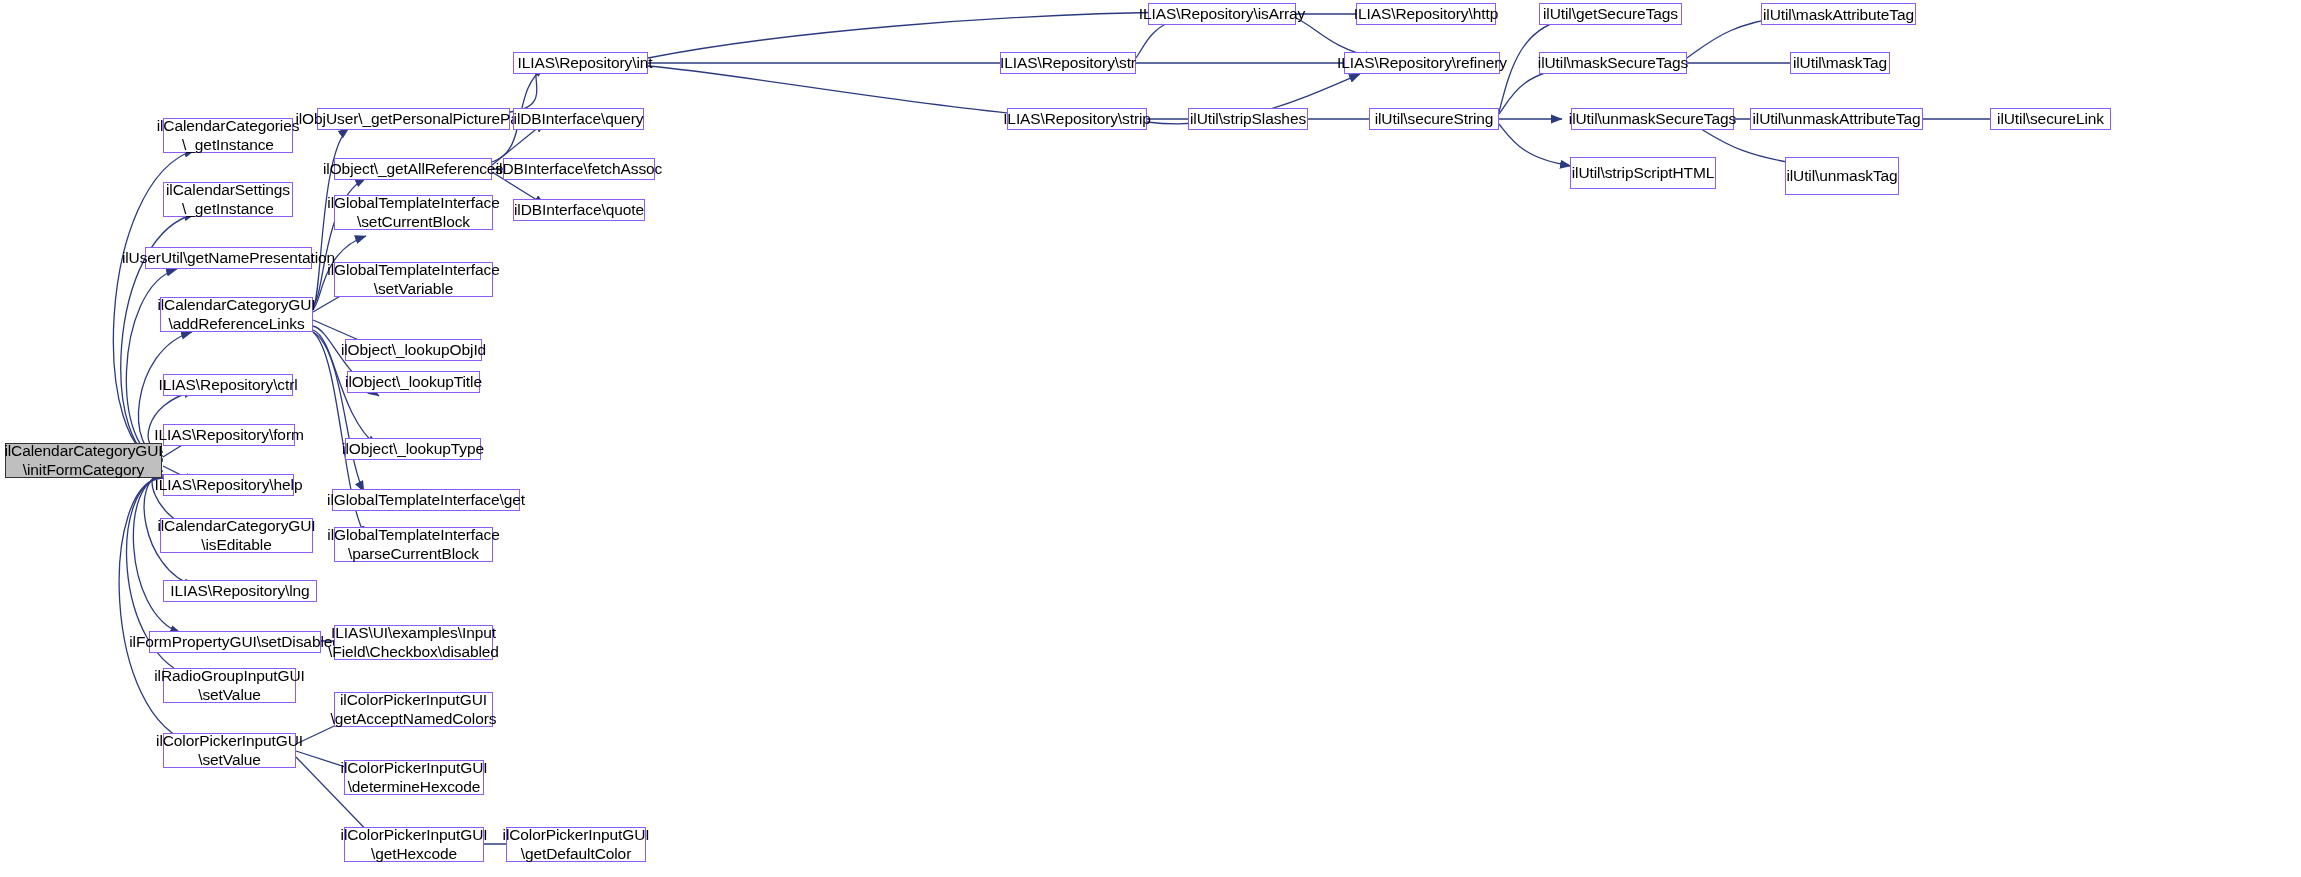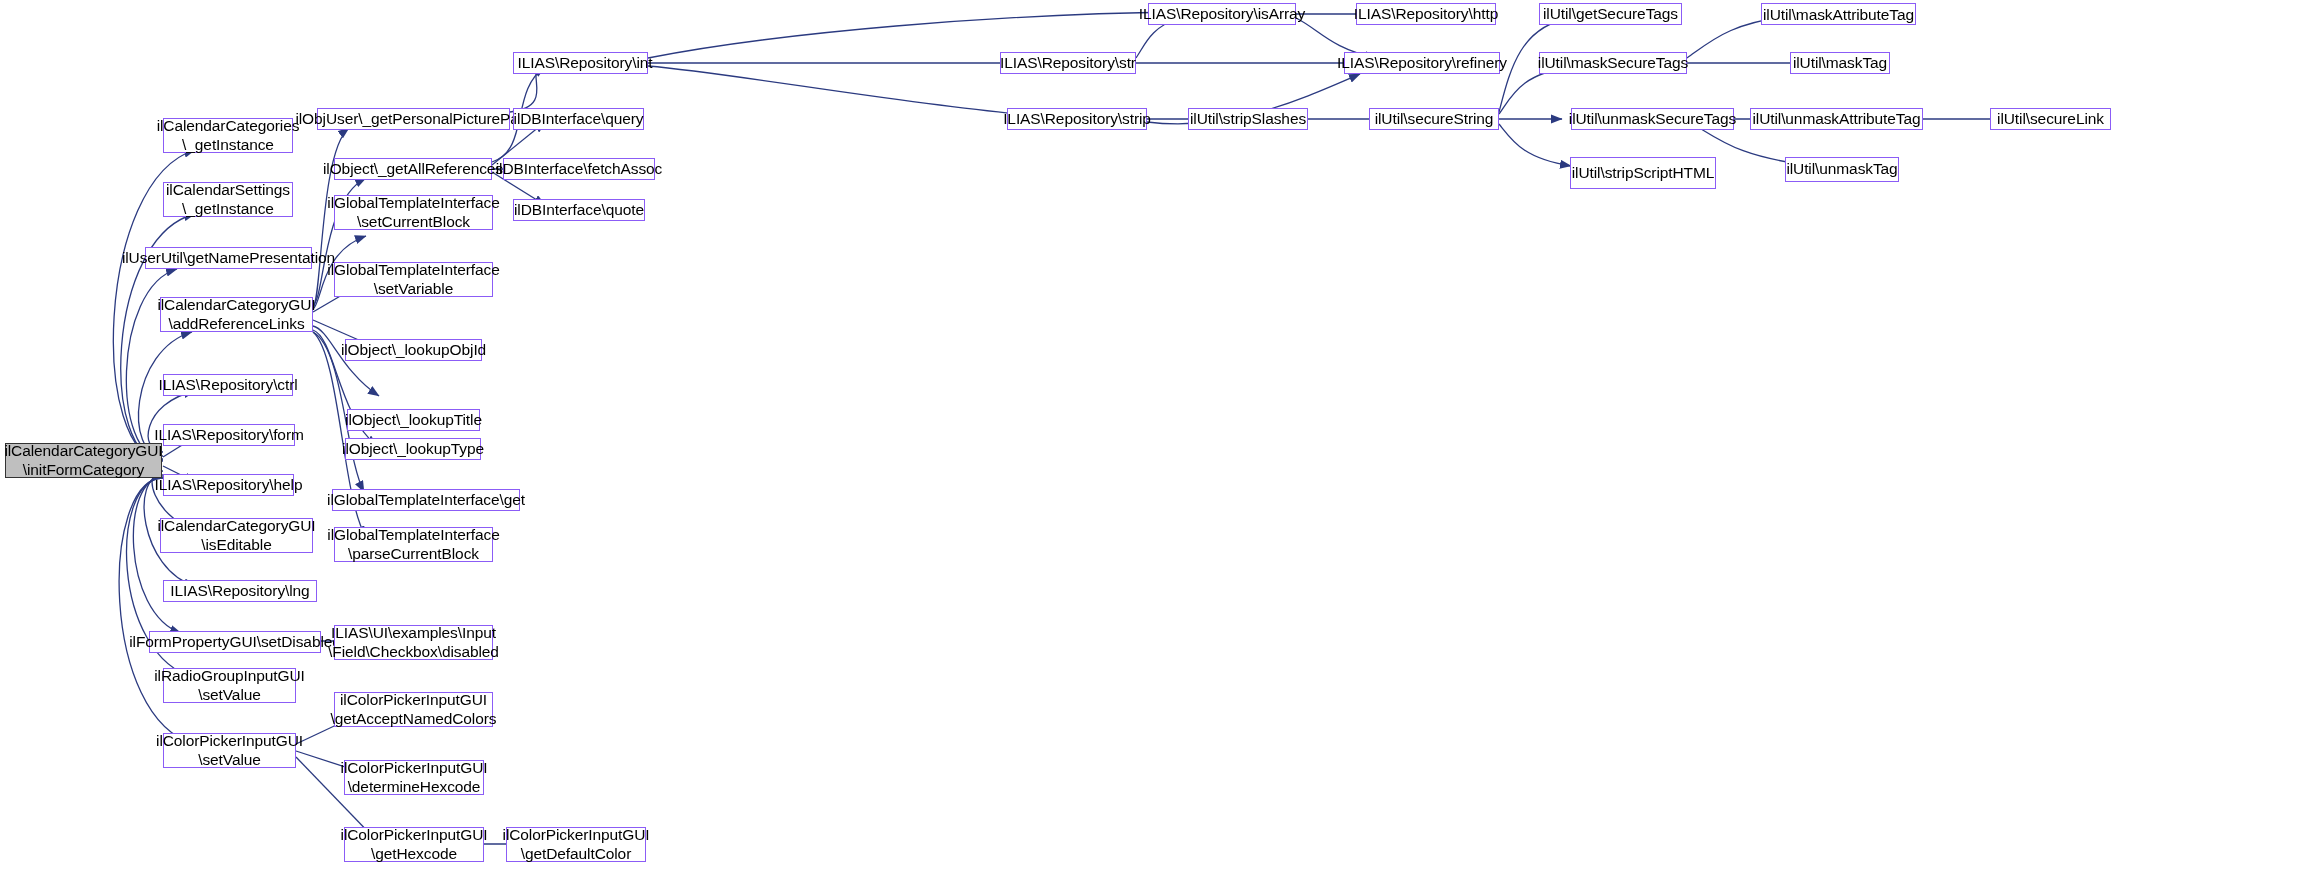--- a/index.html
+++ b/index.html
@@ -134,21 +134,21 @@
 \setValue</span></div>
       <div class="node" style="left: 163px; top: 733px; width: 133px; height: 35px;"><span class="lbl">ilColorPickerInputGUI
 \setValue</span></div>
       <div class="node" style="left: 317px; top: 108px; width: 193px; height: 22px;"><span class="lbl">ilObjUser\_getPersonalPicturePath</span></div>
       <div class="node" style="left: 334px; top: 158px; width: 158px; height: 22px;"><span class="lbl">ilObject\_getAllReferences</span></div>
       <div class="node" style="left: 334px; top: 195px; width: 159px; height: 35px;"><span class="lbl">ilGlobalTemplateInterface
 \setCurrentBlock</span></div>
       <div class="node" style="left: 334px; top: 262px; width: 159px; height: 35px;"><span class="lbl">ilGlobalTemplateInterface
 \setVariable</span></div>
       <div class="node" style="left: 345px; top: 339px; width: 137px; height: 22px;"><span class="lbl">ilObject\_lookupObjId</span></div>
-      <div class="node" style="left: 347px; top: 409px; width: 133px; height: 22px;"><span class="lbl">ilObject\_lookupTitle</span></div>
+      <div class="node" style="left: 347px; top: 371px; width: 133px; height: 22px;"><span class="lbl">ilObject\_lookupTitle</span></div>
       <div class="node" style="left: 345px; top: 438px; width: 136px; height: 22px;"><span class="lbl">ilObject\_lookupType</span></div>
       <div class="node" style="left: 332px; top: 489px; width: 188px; height: 22px;"><span class="lbl">ilGlobalTemplateInterface\get</span></div>
       <div class="node" style="left: 334px; top: 527px; width: 159px; height: 35px;"><span class="lbl">ilGlobalTemplateInterface
 \parseCurrentBlock</span></div>
       <div class="node" style="left: 334px; top: 625px; width: 159px; height: 35px;"><span class="lbl">ILIAS\UI\examples\Input
 \Field\Checkbox\disabled</span></div>
       <div class="node" style="left: 334px; top: 692px; width: 159px; height: 35px;"><span class="lbl">ilColorPickerInputGUI
 \getAcceptNamedColors</span></div>
       <div class="node" style="left: 344px; top: 760px; width: 140px; height: 35px;"><span class="lbl">ilColorPickerInputGUI
 \determineHexcode</span></div>
@@ -167,16 +167,16 @@
       <div class="node" style="left: 1344px; top: 52px; width: 156px; height: 22px;"><span class="lbl">ILIAS\Repository\refinery</span></div>
       <div class="node" style="left: 1188px; top: 108px; width: 120px; height: 22px;"><span class="lbl">ilUtil\stripSlashes</span></div>
       <div class="node" style="left: 1369px; top: 108px; width: 130px; height: 22px;"><span class="lbl">ilUtil\secureString</span></div>
       <div class="node" style="left: 1539px; top: 3px; width: 143px; height: 22px;"><span class="lbl">ilUtil\getSecureTags</span></div>
       <div class="node" style="left: 1539px; top: 52px; width: 148px; height: 22px;"><span class="lbl">ilUtil\maskSecureTags</span></div>
       <div class="node" style="left: 1530px; top: 108px; width: 163px; height: 22px; margin-left: 41px;"><span class="lbl">ilUtil\unmaskSecureTags</span></div>
       <div class="node" style="left: 1570px; top: 157px; width: 146px; height: 32px; align-items: center;"><span class="lbl">ilUtil\stripScriptHTML</span></div>
       <div class="node" style="left: 1761px; top: 3px; width: 155px; height: 22px; align-items: flex-end;"><span class="lbl">ilUtil\maskAttributeTag</span></div>
       <div class="node" style="left: 1790px; top: 52px; width: 100px; height: 22px; text-align: center;"><span class="lbl">ilUtil\maskTag</span></div>
       <div class="node" style="left: 1750px; top: 108px; width: 173px; height: 22px;"><span class="lbl">ilUtil\unmaskAttributeTag</span></div>
-      <div class="node" style="left: 1785px; top: 157px; width: 114px; height: 25px; justify-content: center;"><span class="lbl">ilUtil\unmaskTag</span></div>
+      <div class="node" style="left: 1785px; top: 157px; width: 114px; height: 38px; justify-content: center;"><span class="lbl">ilUtil\unmaskTag</span></div>
       <div class="node" style="left: 1990px; top: 108px; width: 121px; height: 22px;"><span class="lbl">ilUtil\secureLink</span></div>
     </div>
 </div>
 
 </body></html>

